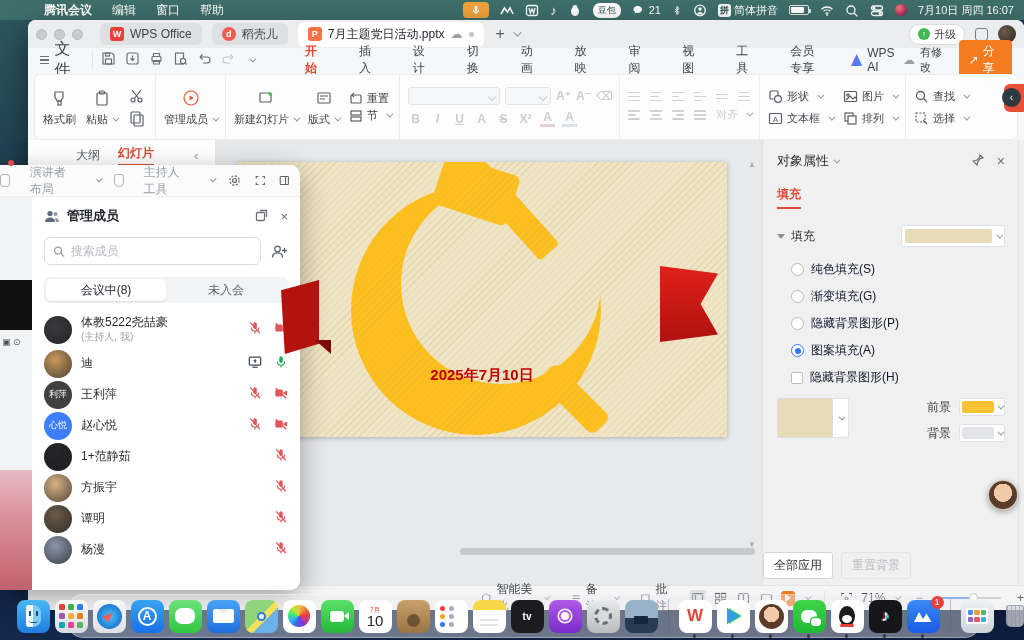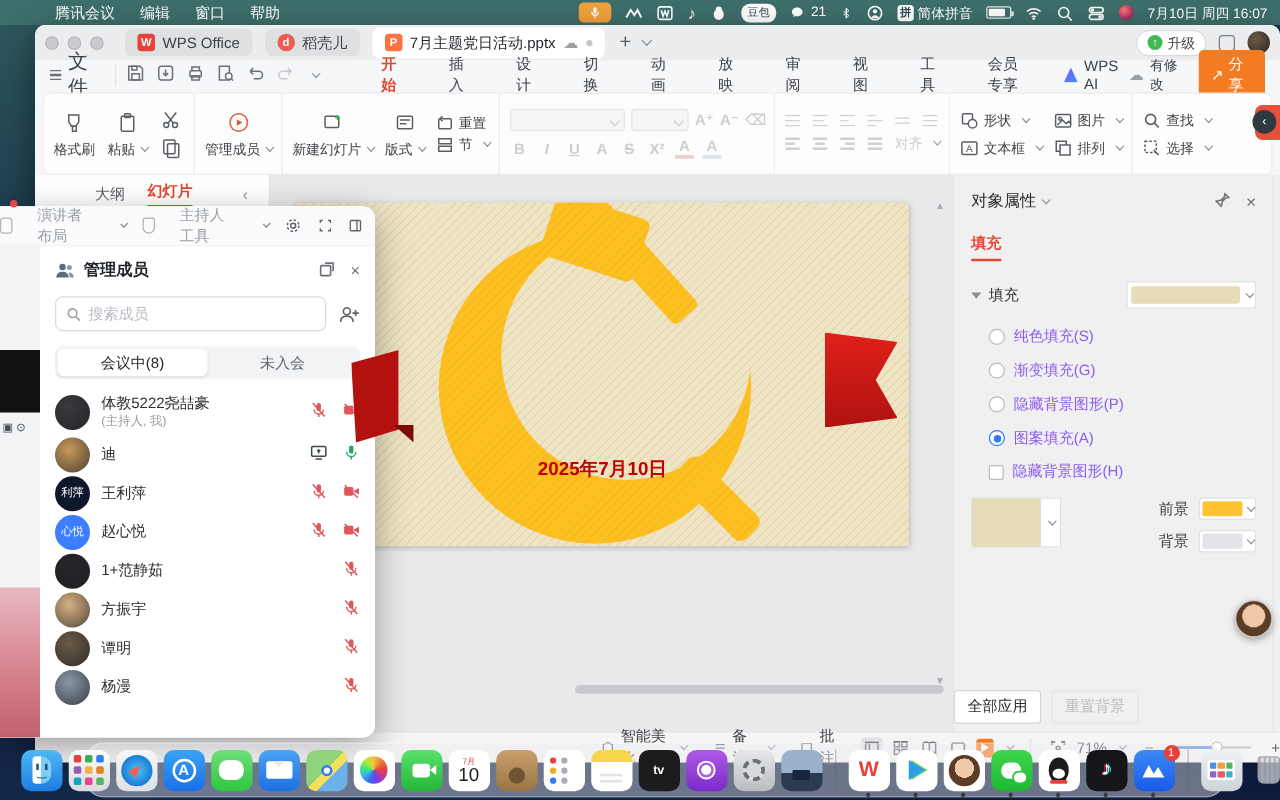--- a/index.html
+++ b/index.html
@@ -8,21 +8,21 @@
   #screen { position:relative; width:1024px; height:640px; overflow:hidden;
     background:linear-gradient(160deg,#2e5a5e 0%,#1d3b50 20%,#152a4e 55%,#0d1b3c 100%); }
   .abs { position:absolute; }
   .row { display:flex; align-items:center; }
   .chev { width:6px; height:6px; border-right:1.4px solid #8a8f96; border-bottom:1.4px solid #8a8f96; transform:rotate(45deg) translateY(-2px); display:inline-block; margin-left:4px; }
   .chev.sm { width:5px; height:5px; }
   
   #menubar { left:0; top:0; width:1024px; height:20px; background:#3e6f6b; color:#fff; display:flex; align-items:center; padding:0 10px; gap:0; }
   #menubar .m-item { padding:0 10px; font-size:12px; }
   #menubar .apple { font-size:13px; padding:0 8px 0 16px; }
-  #menubar .app-name { font-weight:normal; }
+  #menubar .app-name { font-weight:bold; }
   #menubar-right { margin-left:auto; display:flex; align-items:center; gap:11px; }
   .mb-ic { display:flex; align-items:center; gap:3px; color:#fff; font-size:11px; }
   .mic-pill { background:#f2a33c; border-radius:4px; width:26px; height:16px; display:flex; align-items:center; justify-content:center; }
   .ime-box { background:#fff; color:#2b4a50; font-size:9px; font-weight:bold; width:13px; height:13px; border-radius:3px; display:flex; align-items:center; justify-content:center; }
   .doubao-pill { background:#fff; color:#2b4a50; font-size:9px; border-radius:7px; padding:1px 5px; }
   .battery { width:20px; height:10px; border:1px solid rgba(255,255,255,.85); border-radius:2px; position:relative; }
   .battery i { position:absolute; left:1px; top:1px; bottom:1px; width:70%; background:#fff; border-radius:1px; }
   .battery:after { content:""; position:absolute; right:-3px; top:2.5px; width:2px; height:4px; background:rgba(255,255,255,.85); border-radius:0 1px 1px 0; }
   
   #wps { left:28px; top:20px; width:996px; height:570px; background:#f6f7f8; border-radius:8px 8px 0 0; box-shadow:0 10px 30px rgba(0,0,0,.45); }
@@ -88,21 +88,21 @@
   
   #props { left:734px; top:120px; width:256px; height:445px; background:#f0f0f1; border-left:1px solid #e0e1e3; padding:12px 0 0 14px; }
   .props-head { display:flex; align-items:center; font-size:13px; color:#2a2d31; width:228px; }
   .props-head .hic { margin-left:auto; display:flex; gap:12px; color:#6b6f76; }
   .p-tab { color:#e04a34; font-weight:bold; font-size:12px; margin-top:16px; display:inline-block; border-bottom:2px solid #e04a34; padding-bottom:4px; }
   .sec-row { display:flex; align-items:center; margin-top:16px; width:228px; }
   .tri-d { width:0; height:0; border-left:4px solid transparent; border-right:4px solid transparent; border-top:5px solid #8a8f96; margin-right:6px; }
   .fill-dd { margin-left:auto; width:104px; height:22px; background:#fff; border:1px solid #e0e1e4; border-radius:3px; display:flex; align-items:center; padding:3px; }
   .fill-dd .sw { flex:1; height:100%; background:#e7dcb8; border-radius:2px; }
   #fill-options { margin-top:14px; display:flex; flex-direction:column; gap:10px; padding-left:14px; }
-  .radio-row { display:flex; align-items:center; gap:7px; font-size:12px; color:#8b5cf6; }
+  .radio-row { display:flex; align-items:center; gap:7px; font-size:12px; color:#0f172a; }
   .radio { width:13px; height:13px; border-radius:50%; border:1px solid #b9bcc0; background:#fff; }
   .radio.sel { border:1px solid #2f7bf6; position:relative; }
   .radio.sel:after { content:""; position:absolute; left:2.5px; top:2.5px; width:6px; height:6px; border-radius:50%; background:#2f7bf6; }
   .checkbox { width:12px; height:12px; border:1px solid #b9bcc0; border-radius:2px; background:#fff; }
   .pat-zone { display:flex; margin-top:12px; width:228px; }
   .pat-preview { width:56px; height:40px; background:#e7dcb8; border:1px solid #ddd; border-radius:2px; }
   .pat-chev { width:16px; height:40px; background:#fff; border:1px solid #e0e1e4; border-left:none; display:flex; align-items:center; justify-content:center; }
   .fgbg { margin-left:auto; display:flex; flex-direction:column; gap:8px; }
   .fgbg .r { display:flex; align-items:center; gap:8px; font-size:12px; color:#3f4247; }
   .csw { width:46px; height:18px; background:#fff; border:1px solid #e0e1e4; border-radius:3px; display:flex; align-items:center; padding:2px; gap:3px; }
@@ -869,21 +869,21 @@
                   <path d="M5 14h6" stroke="#3c4754" stroke-width="1.4"></path>
                   <path d="M8 9V5.5M6.5 7 8 5.5 9.5 7" stroke="#3c4754" stroke-width="1.2" fill="none"></path>
                 </svg></span>
               <span><svg viewBox="0 0 16 16">
                   <rect x="6" y="1.5" width="4" height="7.5" rx="2" fill="#23a85c"></rect>
                   <path d="M3.8 7.5c0 2.4 1.9 4.2 4.2 4.2s4.2-1.8 4.2-4.2M8 11.7v2.6" stroke="#23a85c" stroke-width="1.3" fill="none"></path>
                 </svg></span>
             </span>
           </div>
           <div class="mrow">
-            <span class="m-avatar" style="background: #0f172a;">利萍</span>
+            <span class="m-avatar" style="background: #404040;">利萍</span>
             <div>
               <div class="m-name">王利萍</div>
             </div>
             <span class="m-ics">
               <span><svg viewBox="0 0 16 16">
                   <rect x="6" y="1.5" width="4" height="7.5" rx="2" fill="#e0565b"></rect>
                   <path d="M3.8 7.5c0 2.4 1.9 4.2 4.2 4.2s4.2-1.8 4.2-4.2M8 11.7v2.6" stroke="#e0565b" stroke-width="1.3" fill="none"></path>
                   <path d="M2.5 1.5 13.5 14" stroke="#e0565b" stroke-width="1.4"></path>
                 </svg></span>
               <span><svg viewBox="0 0 16 16">

